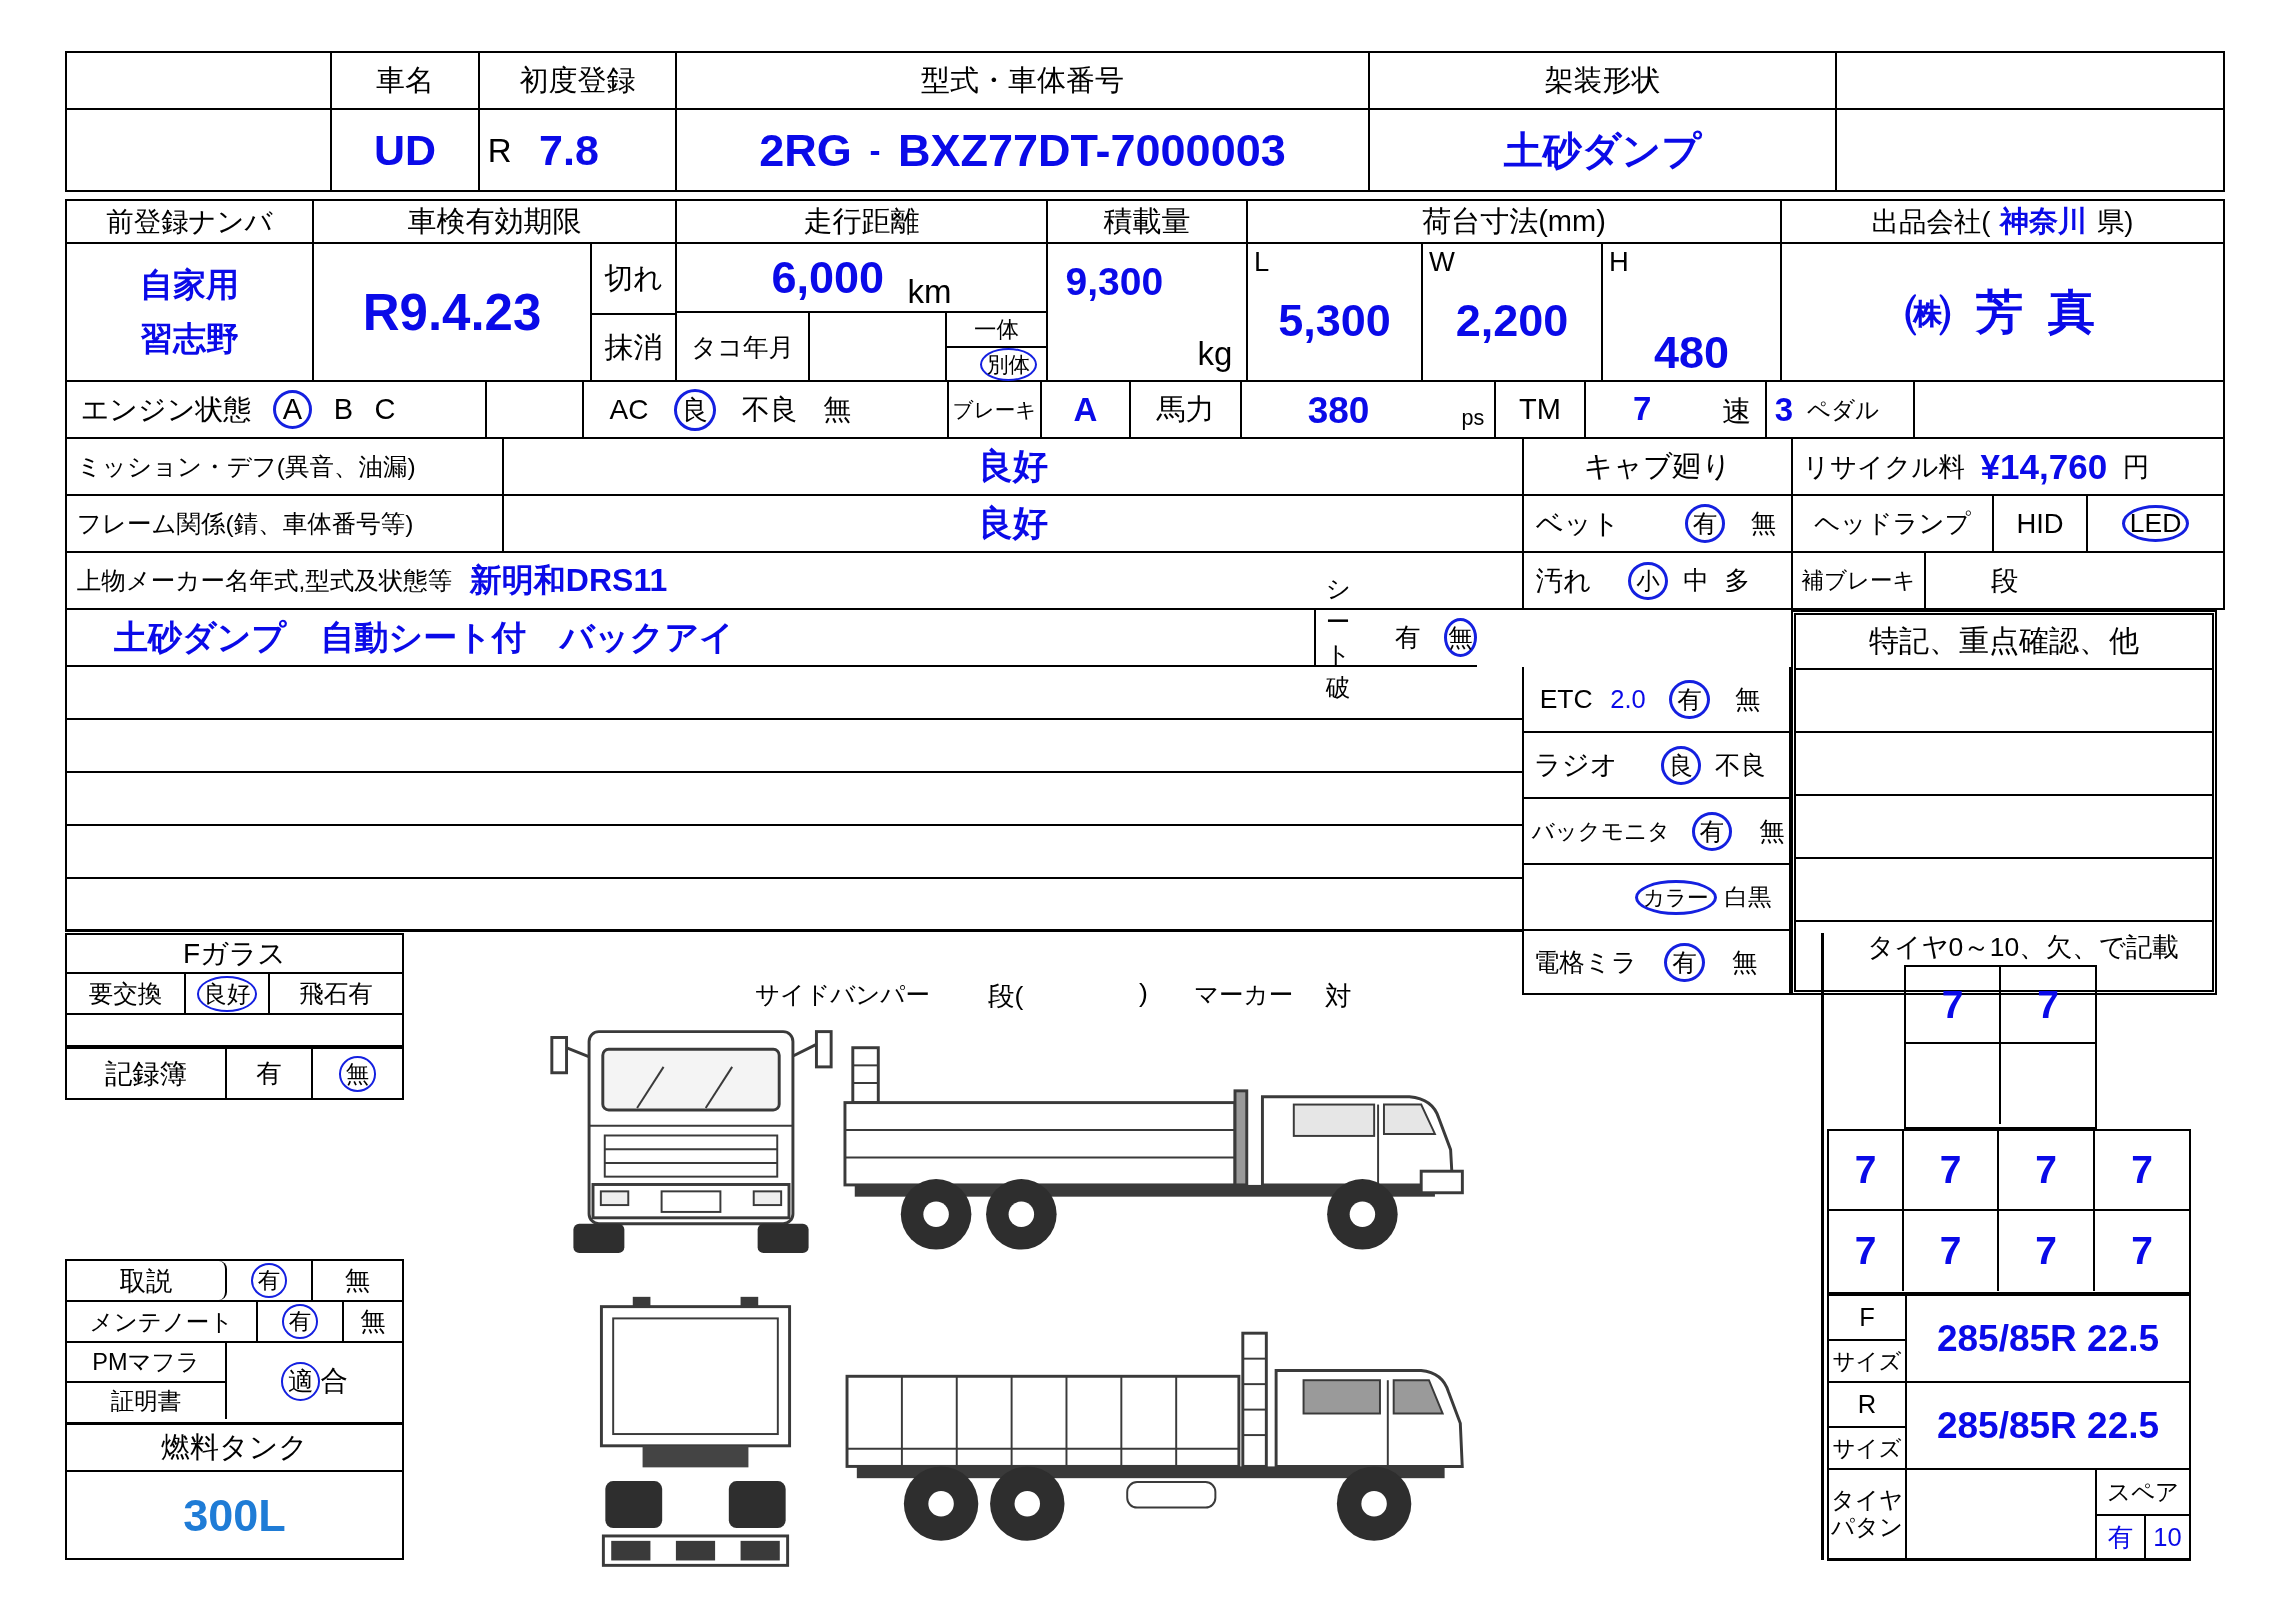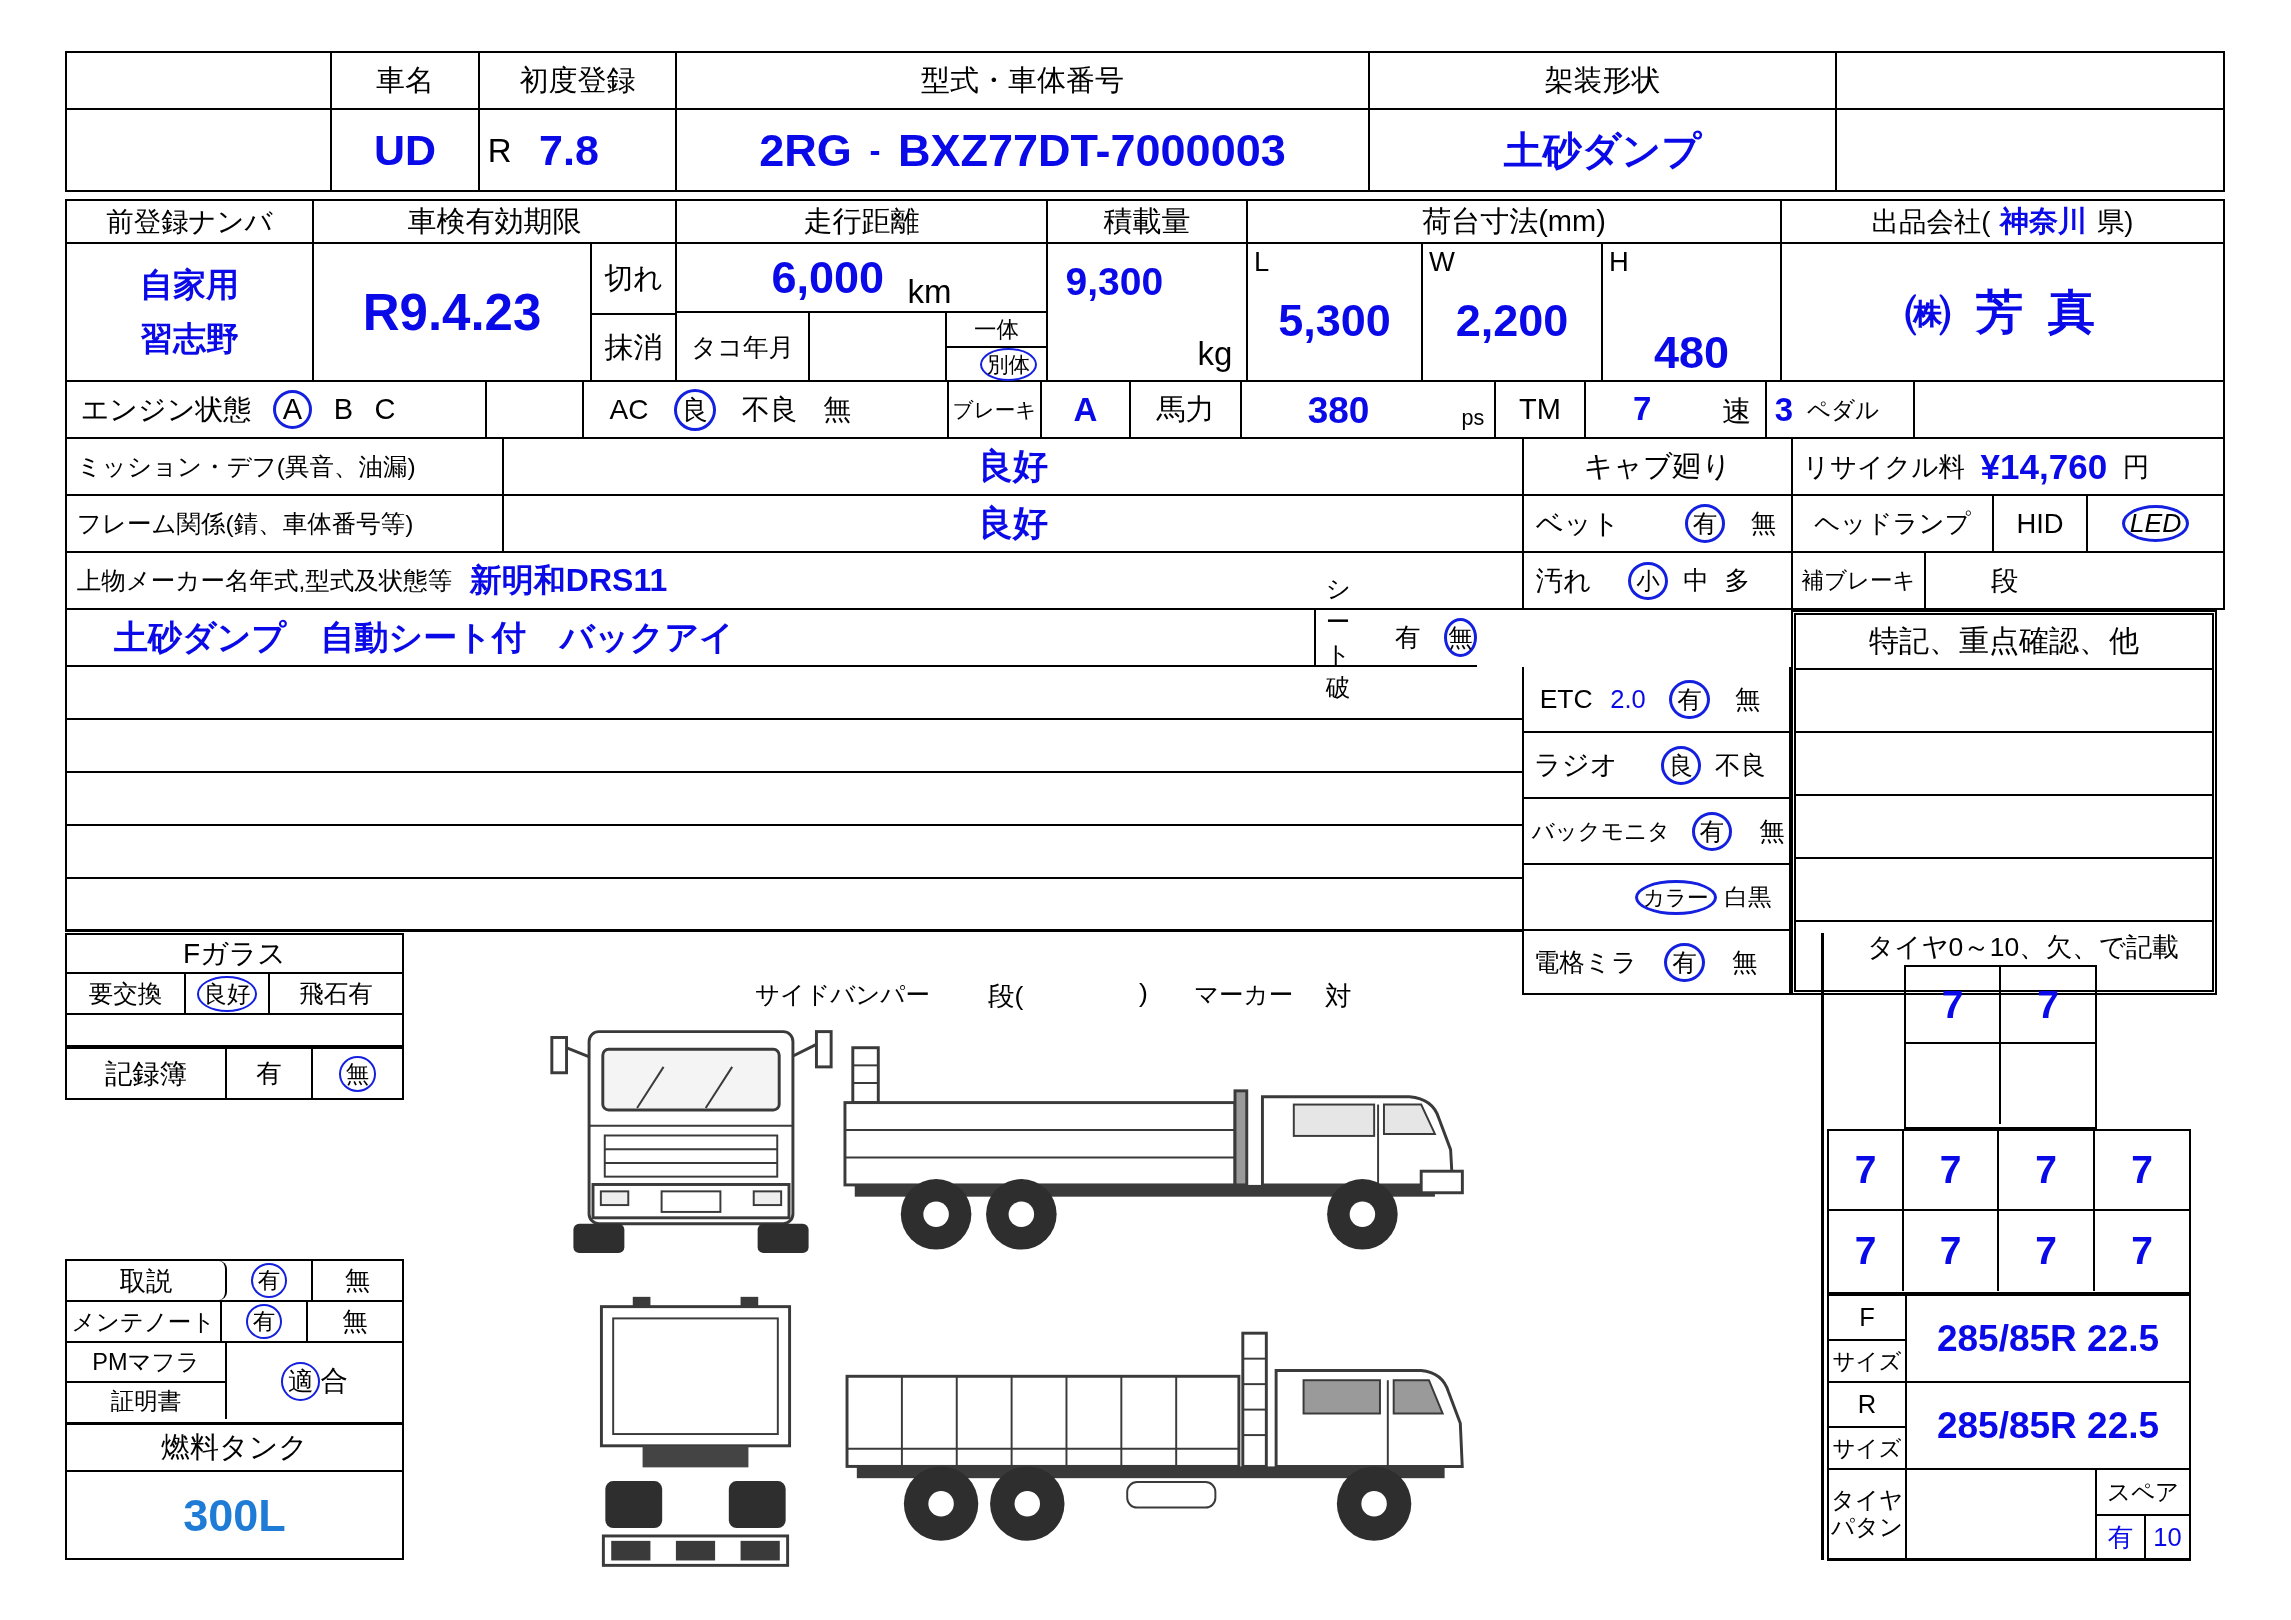--- a/index.html
+++ b/index.html
@@ -177,21 +177,21 @@
   <div class="a row" style="left:65px;top:496px;width:2160px;height:57px;border-left:2.9px solid #000;border-right:2.9px solid #000;border-bottom:2px solid #000;">
     <div class="cell br2 fl" style="width:437px;padding-left:9.8px;font-size:24.5px;">フレーム関係(錆、車体番号等)</div>
     <div class="cell br2 fc bl" style="width:1020px;font-size:35px;">良好</div>
     <div class="cell br2 fl" style="width:269px;padding-left:11.8px;">
       <span style="font-size:27.4px;">ベット</span>
       <span class="ci" style="font-size:24.5px;margin-left:65px;">有</span>
       <span style="font-size:25.5px;margin-left:25.5px;">無</span>
     </div>
     <div class="cell br2 fc" style="width:201px;font-size:25.5px;">ヘッドランプ</div>
     <div class="cell br2 fc" style="width:94px;font-size:27.4px;">HID</div>
-    <div class="cell fc" style="flex:1;font-style:italic;">
+    <div class="cell fc" style="flex:1;">
       <span class="ci" style="font-size:26.5px;">LED</span>
     </div>
   </div>
 
   <div class="a row" style="left:65px;top:553px;width:2160px;height:57px;border-left:2.9px solid #000;border-right:2.9px solid #000;border-bottom:2px solid #000;">
     <div class="cell br2 fl" style="width:1457px;padding-left:9.8px;gap:17.6px;">
       <span style="font-size:24.5px;">上物メーカー名年式,型式及状態等</span>
       <span class="bl" style="font-size:32px;">新明和DRS11</span>
     </div>
     <div class="cell br2 fl" style="width:269px;padding-left:11.8px;">
@@ -283,21 +283,21 @@
 
   <div class="a" style="left:65px;top:1259px;width:339px;height:165px;border:2.9px solid #000;">
     <div class="row bb2" style="position:relative;width:100%;height:41px;">
       <div class="cell br2 fc" style="width:160px;font-size:26.5px;border-radius:8px;">取説</div>
       <div class="cell br2 fc" style="width:86px;">
         <span class="ci" style="font-size:22.5px;border-width:2.9px;">有</span>
       </div>
       <div class="cell fc" style="flex:1;font-size:25.5px;">無</div>
     </div>
     <div class="row bb2" style="position:relative;width:100%;height:41px;">
-      <div class="cell br2 fc" style="width:155px;font-size:23.5px;">メンテノート</div>
+      <div class="cell br2 fc" style="width:191px;font-size:23.5px;">メンテノート</div>
       <div class="cell br2 fc" style="width:86px;">
         <span class="ci" style="font-size:22.5px;border-width:2.9px;">有</span>
       </div>
       <div class="cell fc" style="flex:1;font-size:25.5px;">無</div>
     </div>
     <div class="row" style="position:relative;width:100%;height:76px;">
       <div class="cell br2 col" style="width:160px;">
         <div class="fc bb2" style="height:38px;font-size:23.5px;">PMマフラ</div>
         <div class="fc" style="flex:1;font-size:23.5px;">証明書</div>
       </div>

